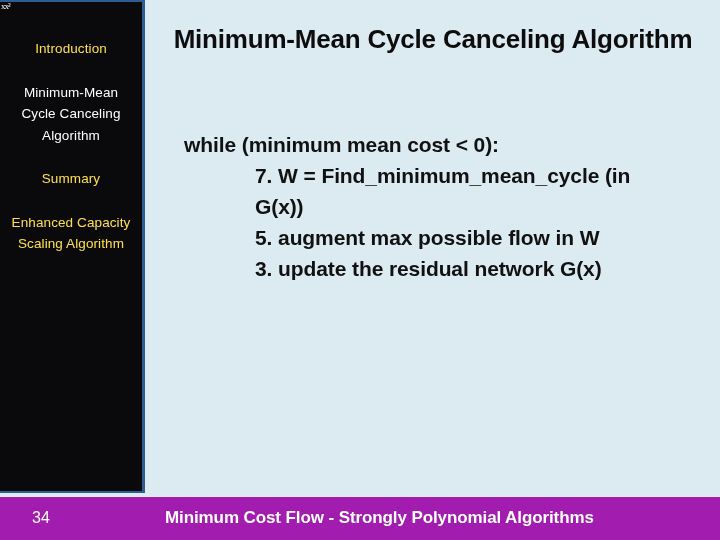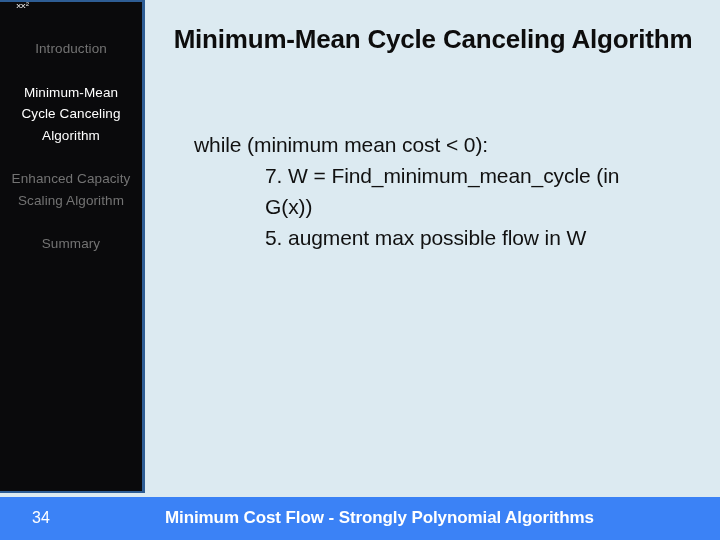--- a/index.html
+++ b/index.html
@@ -31,35 +31,34 @@
     border-right: 3px solid #2e5d94;
     border-bottom: 2px solid #2e5d94;
   }
   .nav-artifact {
     position: absolute;
     left: 1px;
     top: -1px;
     font-size: 9px;
     line-height: 10px;
     color: #ffffff;
-    font-family: Liberation Mono, monospace;
+    font-family: Liberation Serif, serif;
     letter-spacing: -1px;
     transform: scaleY(0.9);
     white-space: nowrap;
-    margin-left: 15px;
   }
   .nav-list {
     position: absolute;
     left: 0;
     top: 36px;
     width: 142px;
   }
   .nav-item {
     text-align: center;
-    color: #737373;
+    color: #fde047;
     font-size: 13.5px;
     line-height: 21.5px;
     padding: 0 6px;
     box-sizing: border-box;
     margin-bottom: 22px;
     letter-spacing: 0.1px;
   }
   .nav-item.active {
     color: #ffffff;
   }
@@ -72,47 +71,48 @@
     width: 562px;
     text-align: center;
     font-size: 26px;
     line-height: 34px;
     font-weight: bold;
     color: #0d0d0d;
     letter-spacing: -0.2px;
   }
   .body-block {
     position: absolute;
-    left: 194px;
+    left: 184px;
     top: 129px;
     width: 520px;
     font-size: 21px;
     line-height: 31px;
     color: #111111;
     letter-spacing: -0.1px;
+    font-weight: bold;
   }
   .body-line {
     white-space: pre-wrap;
   }
   .body-line.indent {
     padding-left: 71px;
     text-indent: 0;
   }
   .body-line.indent-cont {
     padding-left: 71px;
   }
 
   
   .footer {
     position: absolute;
     left: 0;
     bottom: 0;
     width: 720px;
     height: 43px;
-    background: #3b82f6;
+    background: #a21caf;
   }
   .footer-page {
     position: absolute;
     left: 32px;
     top: 11px;
     color: #ffffff;
     font-size: 16px;
     line-height: 20px;
     font-weight: normal;
   }
@@ -130,32 +130,33 @@
 </head>
 <body>
 
 <div class="slide">
 
   <div class="sidebar">
     <div class="nav-artifact">xx²</div>
     <div class="nav-list">
       <div class="nav-item">Introduction</div>
       <div class="nav-item active">Minimum-Mean Cycle Canceling Algorithm</div>
+      <div class="nav-item">Summary</div>
       <div class="nav-item">Enhanced Capacity Scaling Algorithm</div>
-      <div class="nav-item">Summary</div>
     </div>
   </div>
 
   <div class="title">Minimum-Mean Cycle Canceling Algorithm</div>
 
   <div class="body-block">
     <div class="body-line">while (minimum mean cost &lt; 0):</div>
     <div class="body-line indent">7. W = Find_minimum_mean_cycle (in</div>
     <div class="body-line indent-cont">G(x))</div>
     <div class="body-line indent">5. augment max possible flow in W</div>
+    <div class="body-line indent">3. update the residual network G(x)</div>
   </div>
 
   <div class="footer">
     <div class="footer-page">34</div>
     <div class="footer-title">Minimum Cost Flow - Strongly Polynomial Algorithms</div>
   </div>
 
 </div>
 
 </body></html>

